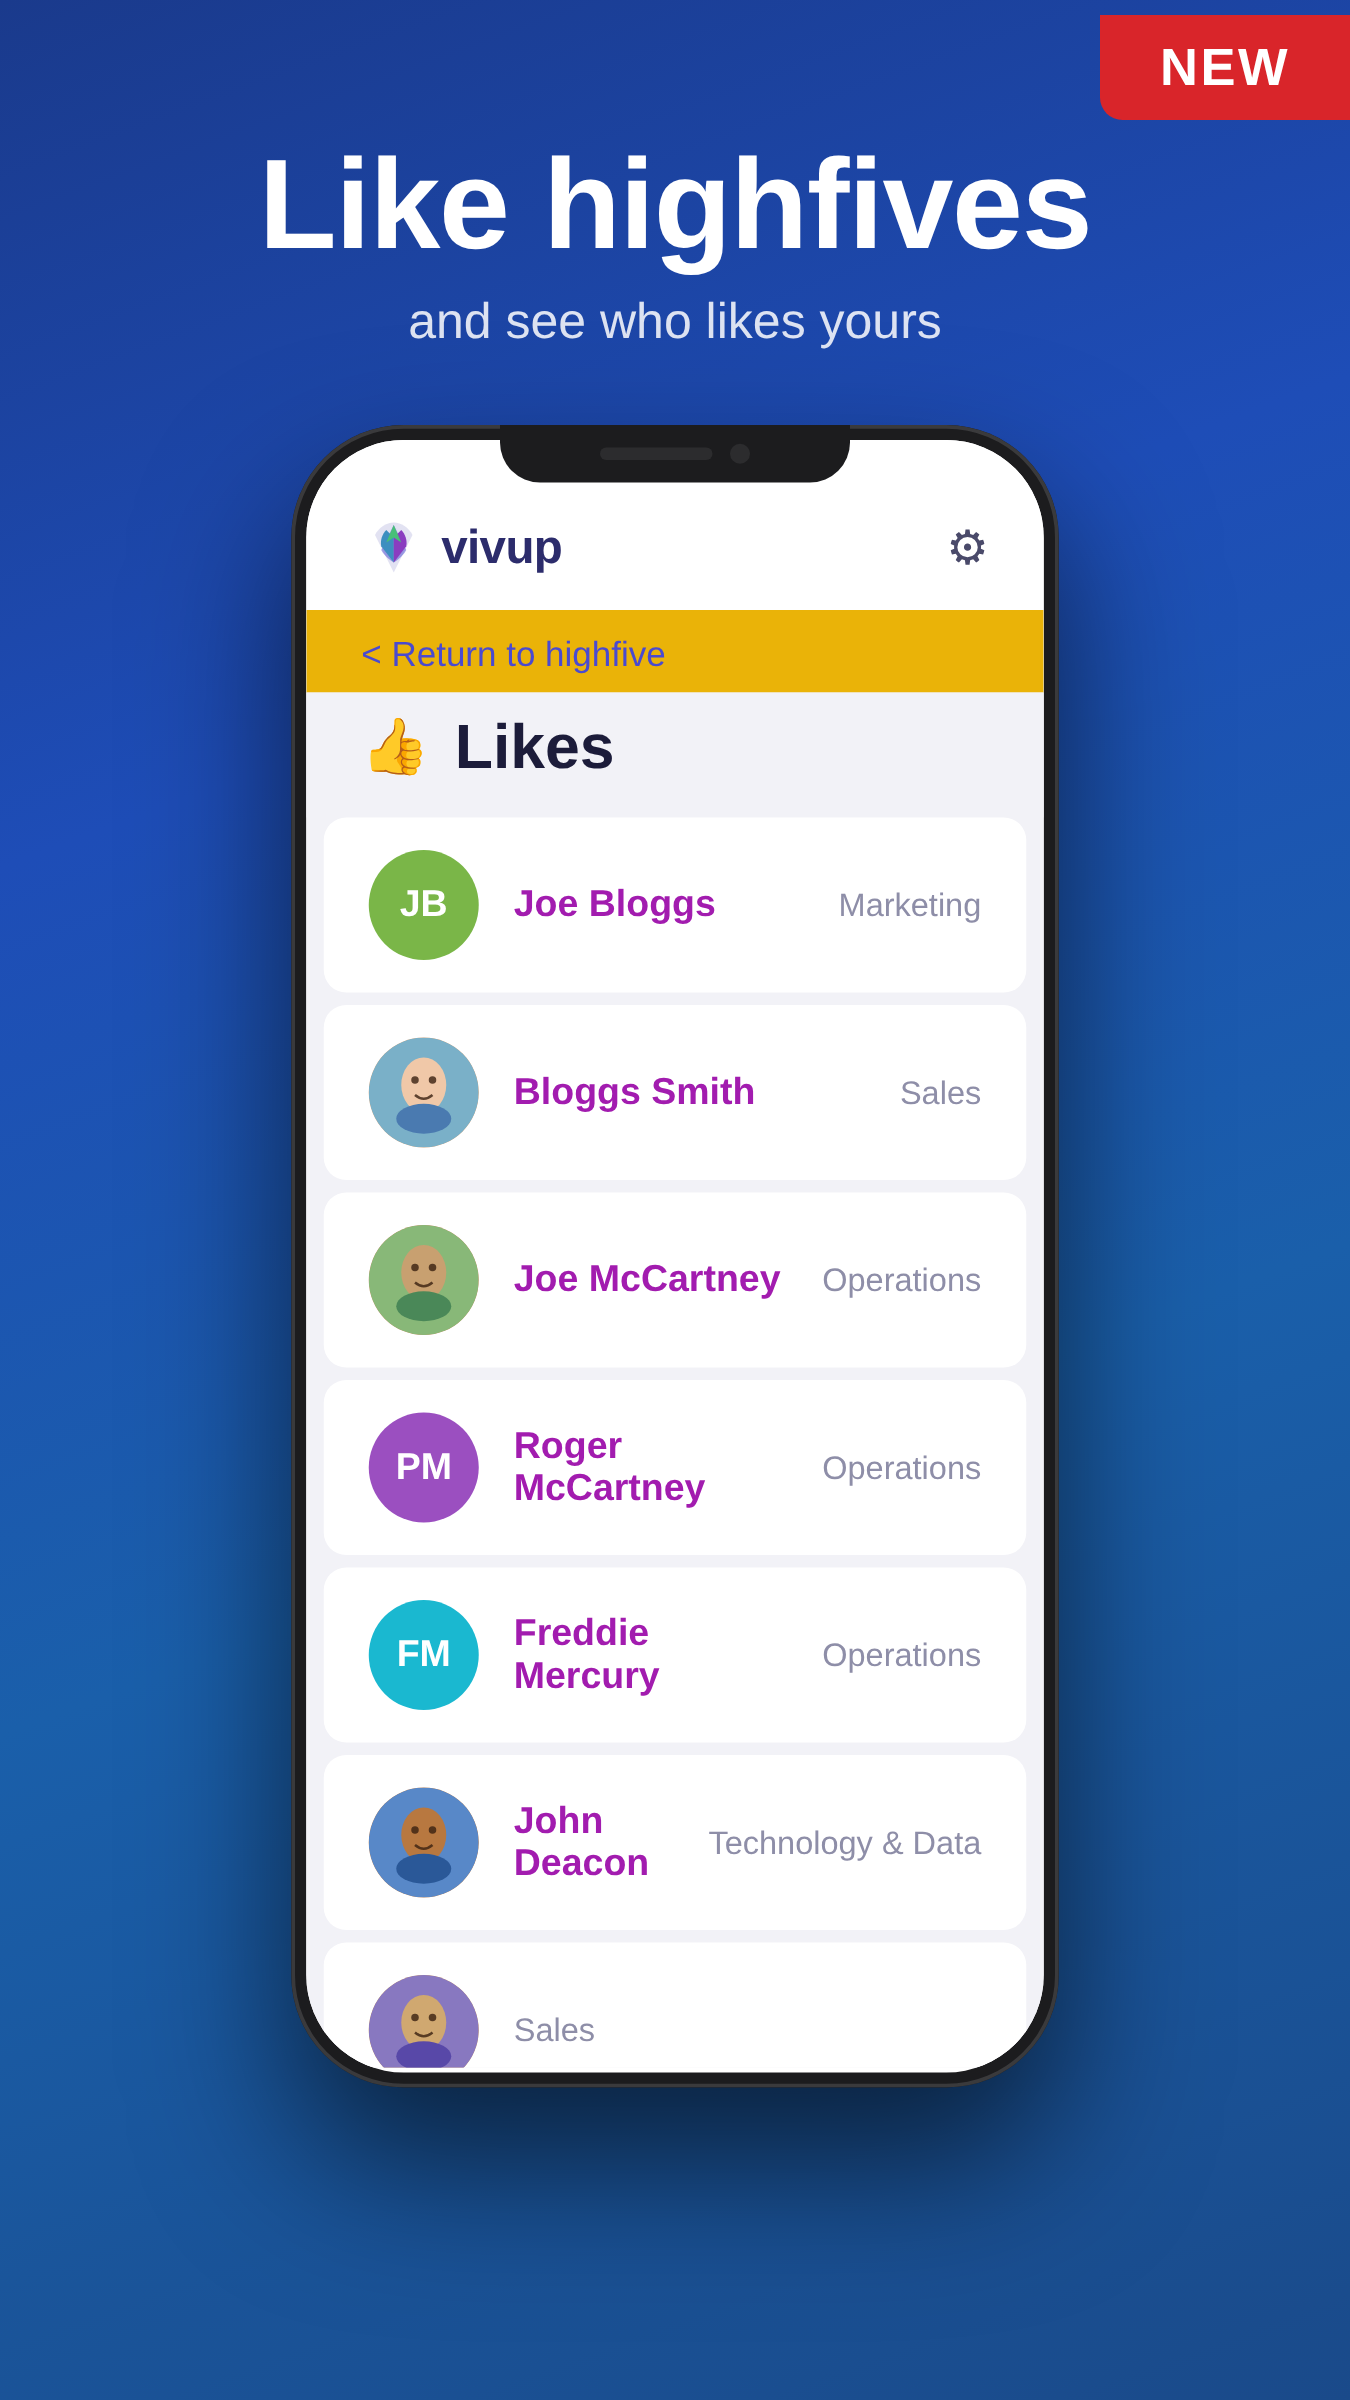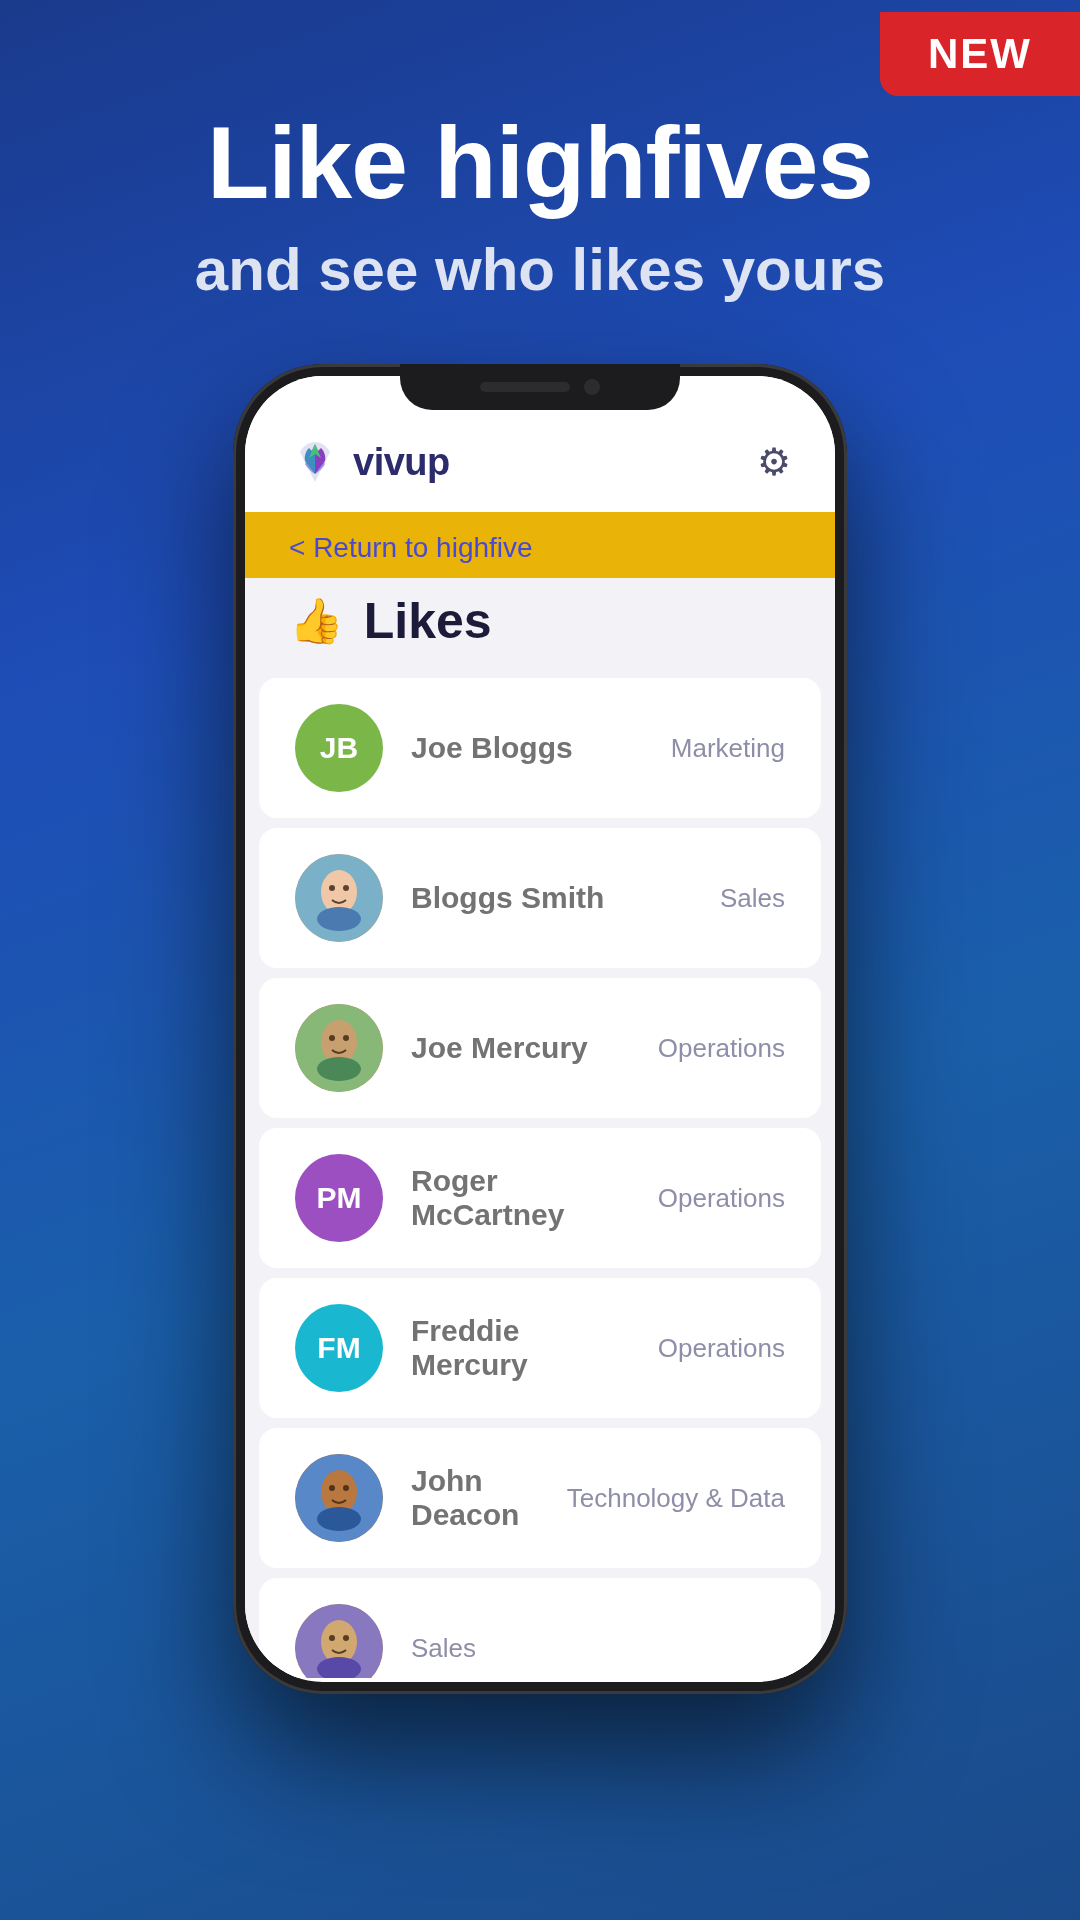--- a/index.html
+++ b/index.html
@@ -38,22 +38,22 @@
     .hero-title {
       color: white;
       font-size: 102px;
       font-weight: 900;
       line-height: 1.05;
       letter-spacing: -1px;
     }
 
     .hero-subtitle {
       color: rgba(255,255,255,0.85);
-      font-size: 60px;
-      font-weight: 700;
+      font-size: 40px;
+      font-weight: 400;
       margin-top: 18px;
     }
 
     
     .phone-shell {
       width: 614px;
       height: 1330px;
       margin: 0 auto;
       background: #1c1c1e;
       border-radius: 90px;
@@ -204,21 +204,21 @@
       overflow: hidden;
     }
 
     .avatar-initials-jb { background: #7ab648; }
     .avatar-initials-pm { background: #9b4fc0; }
     .avatar-initials-fm { background: #1ab8d0; }
 
     .person-name {
       font-size: 30px;
       font-weight: 700;
-      color: #737373;
+      color: #a21caf;
       flex: 1;
     }
 
     .person-dept {
       font-size: 26px;
       color: #8e8ea8;
       font-weight: 400;
     }
 
     
@@ -311,21 +311,21 @@
     <div class="avatar face-avatar face-joe">
       <svg viewBox="0 0 88 88" xmlns="http://www.w3.org/2000/svg" width="88" height="88">
         <circle cx="44" cy="44" r="44" fill="#88b878"></circle>
         <ellipse cx="44" cy="38" rx="18" ry="22" fill="#c8a070"></ellipse>
         <circle cx="37" cy="34" r="3" fill="#3a2010" opacity="0.8"></circle>
         <circle cx="51" cy="34" r="3" fill="#3a2010" opacity="0.8"></circle>
         <path d="M37 46 Q44 52 51 46" stroke="#3a2010" stroke-width="2" fill="none" opacity="0.8"></path>
         <ellipse cx="44" cy="65" rx="22" ry="12" fill="#4a8858"></ellipse>
       </svg>
     </div>
-    <span class="person-name">Joe Mercury</span>
+    <span class="person-name">Joe McCartney</span>
     <span class="person-dept">Operations</span>
   </div>
           <div class="like-item">
     <div class="avatar avatar-initials-pm">PM</div>
     <span class="person-name">Roger McCartney</span>
     <span class="person-dept">Operations</span>
   </div>
           <div class="like-item">
     <div class="avatar avatar-initials-fm">FM</div>
     <span class="person-name">Freddie Mercury</span>

